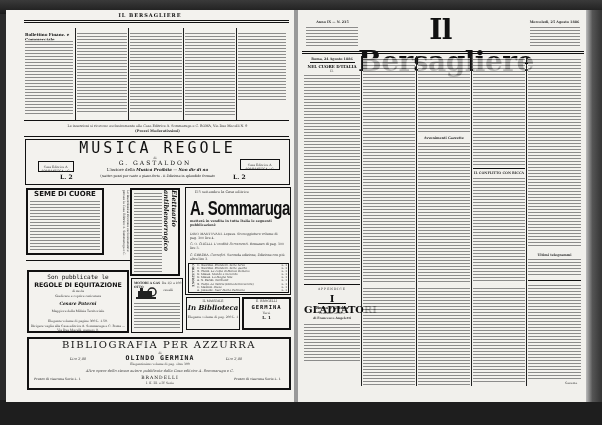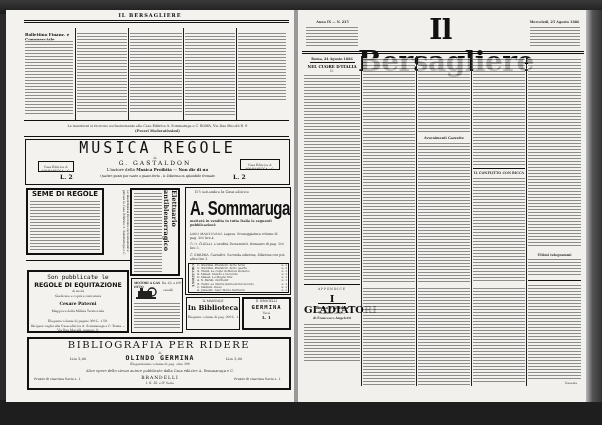--- a/index.html
+++ b/index.html
@@ -13,21 +13,21 @@
 .spine{position:absolute;left:294px;top:10px;width:4px;height:392px;background:#999}
 .abs{position:absolute}
 .rule{position:absolute;background:#111}
 .vrule{position:absolute;width:1px;background:#222}
 .tiny{font-size:3px;line-height:4px;color:#333}
 .textblock{position:absolute;overflow:hidden;background:repeating-linear-gradient(#f3f2ee 0 1px,#6a6a6a 1px 2px,#f3f2ee 2px 3px);opacity:.75}
 .hdr-left{position:absolute;left:20px;top:12px;width:260px;text-align:center;font-size:5px;font-weight:bold;letter-spacing:1px}
 .box{position:absolute;border:1px solid #111}
 .c{text-align:center}
 .b{font-weight:bold}
-.i{}
+.i{font-style:italic}
 .sans{font-family:"DejaVu Sans",sans-serif}
 .mono{font-family:"DejaVu Sans Mono",monospace}
 .masthead{position:absolute;left:358px;top:14px;width:165px;text-align:center;font-family:"DejaVu Serif",serif;font-weight:bold;font-size:28px;letter-spacing:-0.5px;line-height:32px}
 </style>
 </head>
 <body>
 
 <div class="scan-top"></div>
 <div class="scan-bottom"></div>
 
@@ -66,21 +66,21 @@
   <span>—</span>
   <span class="i b">Non dir di no</span>
 </div>
 <div class="abs c" style="left:85px;top:174px;width:145px;font-size:3.2px">Quattro pezzi per canto e piano-forte - II Edizione in splendido formato</div>
 <div class="abs b" style="left:60px;top:173px;font-size:6px">L. 2</div>
 <div class="abs b" style="left:233px;top:173px;font-size:6px">L. 2</div>
 <div class="box tiny c" style="left:38px;top:161px;width:36px;height:11px;padding-top:3px">Casa Editrice A. SOMMARUGA e C.</div>
 <div class="box tiny c" style="left:240px;top:159px;width:40px;height:11px;padding-top:3px">Casa Editrice A. SOMMARUGA e C.</div>
 
 <div class="box" style="left:26px;top:188px;width:78px;height:67px;border-width:2px"></div>
-<div class="abs c b sans" style="left:26px;top:190px;width:78px;font-size:7px">SEME DI REGOLE</div>
+<div class="abs c b sans" style="left:26px;top:190px;width:78px;font-size:7px">SEME DI CUORE</div>
 <div class="textblock" style="left:30px;top:200px;width:70px;height:52px"></div>
 
 <div class="abs tiny" style="left:110px;top:190px;width:20px;height:70px;writing-mode:vertical-rl">Le inserzioni si ricevono esclusivamente presso la Casa Editrice A. Sommaruga e C.</div>
 
 <div class="box" style="left:130px;top:188px;width:50px;height:88px;border-width:2px"></div>
 <div class="abs i b" style="left:166px;top:190px;width:12px;height:85px;writing-mode:vertical-rl;font-size:6.5px">Elettuario antiblenorragico</div>
 <div class="textblock" style="left:134px;top:192px;width:28px;height:80px"></div>
 
 <div class="box" style="left:185px;top:187px;width:106px;height:108px;border-width:1px"></div>
 <div class="abs tiny" style="left:195px;top:190px;font-size:3.5px">Il 5 settembre la Casa editrice</div>
@@ -145,21 +145,21 @@
 <div class="abs c i b" style="left:186px;top:303px;width:54px;font-size:7px">In Biblioteca</div>
 <div class="abs c tiny" style="left:186px;top:315px;width:54px">Elegante volume di pag. 200 L. 1</div>
 
 <div class="box" style="left:242px;top:297px;width:49px;height:33px;border-width:2px"></div>
 <div class="abs c tiny" style="left:242px;top:299px;width:49px">E. BROGELLI</div>
 <div class="abs c b mono" style="left:242px;top:304px;width:49px;font-size:5.5px;letter-spacing:1px">GERMINA</div>
 <div class="abs c tiny" style="left:242px;top:311px;width:49px">Versi</div>
 <div class="abs c b" style="left:242px;top:315px;width:49px;font-size:4px">L. 1</div>
 
 <div class="box" style="left:27px;top:337px;width:264px;height:53px;border-width:2px"></div>
-<div class="abs c" style="left:27px;top:339px;width:264px;font-size:10px;letter-spacing:1.5px">BIBLIOGRAFIA PER RIDERE</div>
+<div class="abs c" style="left:27px;top:339px;width:264px;font-size:10px;letter-spacing:1.5px">BIBLIOGRAFIA PER AZZURRA</div>
 <div class="abs c" style="left:130px;top:351px;width:60px;font-size:3px">di</div>
 <div class="abs c b mono" style="left:95px;top:354px;width:130px;font-size:6.5px;letter-spacing:1px">OLINDO GERMINA</div>
 <div class="abs i tiny" style="left:70px;top:357px;font-size:3.5px">Lire 2,00</div>
 <div class="abs i tiny" style="left:226px;top:357px;font-size:3.5px">Lire 2,00</div>
 <div class="abs c tiny" style="left:95px;top:362px;width:130px">Elegantissimo volume di pag. oltre 300</div>
 <div class="abs c i tiny" style="left:35px;top:369px;width:250px;font-size:3.6px">Altre opere dello stesso autore pubblicate dalla Casa editrice A. Sommaruga e C.</div>
 <div class="abs tiny" style="left:34px;top:377px;font-size:3.2px">Prezzo di ciascuna Serie L. 1</div>
 <div class="abs tiny" style="left:234px;top:377px;font-size:3.2px">Prezzo di ciascuna Serie L. 1</div>
 <div class="abs c" style="left:130px;top:375px;width:60px;font-size:4.5px;letter-spacing:1px">BRANDELLI</div>
 <div class="abs c tiny" style="left:130px;top:381px;width:60px">I. II. III. e IV Serie</div>

